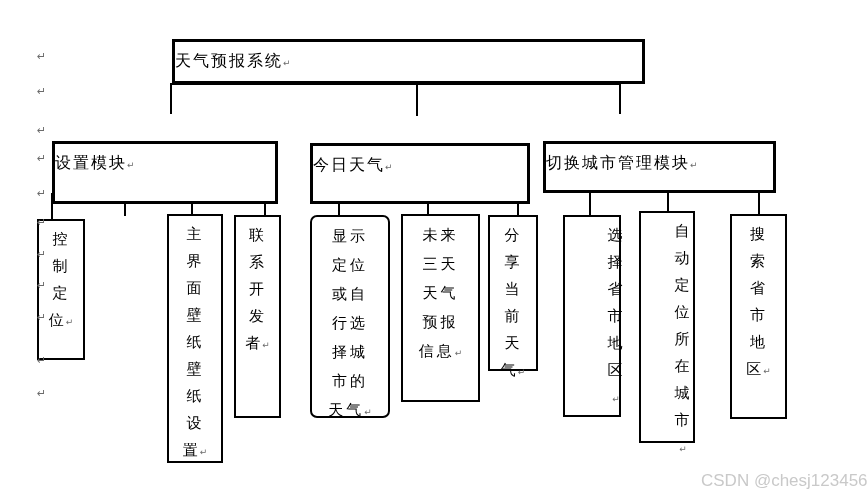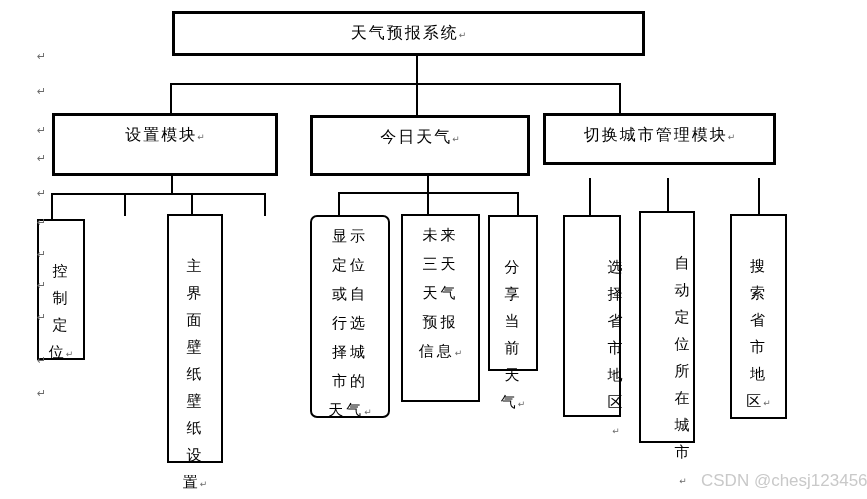--- a/index.html
+++ b/index.html
@@ -10,38 +10,38 @@
     font-family: "Liberation Serif", "DejaVu Serif", serif;
     color: var(--ink, #000000);
     overflow: hidden;
   }
   .box {
     position: absolute;
     box-sizing: border-box;
     border: 3px solid var(--ink, #000000);
     background: #ffffff;
   }
-  .root-box, .module-box { text-align: center; font-size: 16px; letter-spacing: 2px; }
+  .root-box, .module-box { font-size: 16px; letter-spacing: 2px; margin-top: 28px; }
   .root-box { padding-top: 9px; }
   .module-box { padding-top: 9px; }
   .leaf-box {
     border-width: 2px;
     display: flex;
     justify-content: center;
     align-items: flex-start;
     padding-top: 5px;
   }
   .leaf-content {
     font-size: 15px;
     line-height: 27px;
     text-align: center;
     word-break: break-all;
     overflow-wrap: anywhere;
   }
-  .w1 { width: 26px; letter-spacing: 2px; margin-top: 32px; }
+  .w1 { width: 26px; letter-spacing: 2px; }
   .w2 { width: 46px; letter-spacing: 3px; line-height: 29px; }
   .ln { position: absolute; background: var(--ink, #000000); }
   .pilcrow {
     font-family: "DejaVu Sans", sans-serif;
     font-size: 9px;
     color: var(--mark, #6b6b6b);
     letter-spacing: 0;
     vertical-align: baseline;
   }
   .margin-mark {
@@ -101,20 +101,23 @@
   <div class="box module-box" style="left:543px;top:113px;width:233px;height:52px;">
     <span>切换城市管理模块</span><span class="pilcrow">↵</span>
   </div>
 
   <div class="box leaf-box" style="left:37px;top:219px;width:48px;height:141px;">
     <div class="leaf-content w1"><span>控制定位</span><span class="pilcrow">↵</span></div>
   </div>
   <div class="box leaf-box" style="left:167px;top:214px;width:56px;height:249px;">
     <div class="leaf-content w1"><span>主界面壁纸壁纸设置</span><span class="pilcrow">↵</span></div>
   </div>
+  <div class="box leaf-box" style="left:234px;top:215px;width:47px;height:203px;">
+    <div class="leaf-content w1"><span>联系开发者</span><span class="pilcrow">↵</span></div>
+  </div>
 
   <div class="box leaf-box" style="left:310px;top:215px;width:80px;height:203px;border-radius:7px;">
     <div class="leaf-content w2"><span>显示定位或自行选择城市的天气</span><span class="pilcrow">↵</span></div>
   </div>
   <div class="box leaf-box" style="left:401px;top:214px;width:79px;height:188px;">
     <div class="leaf-content w2"><span>未来三天天气预报信息</span><span class="pilcrow">↵</span></div>
   </div>
   <div class="box leaf-box" style="left:488px;top:215px;width:50px;height:156px;">
     <div class="leaf-content w1"><span>分享当前天气</span><span class="pilcrow">↵</span></div>
   </div>

